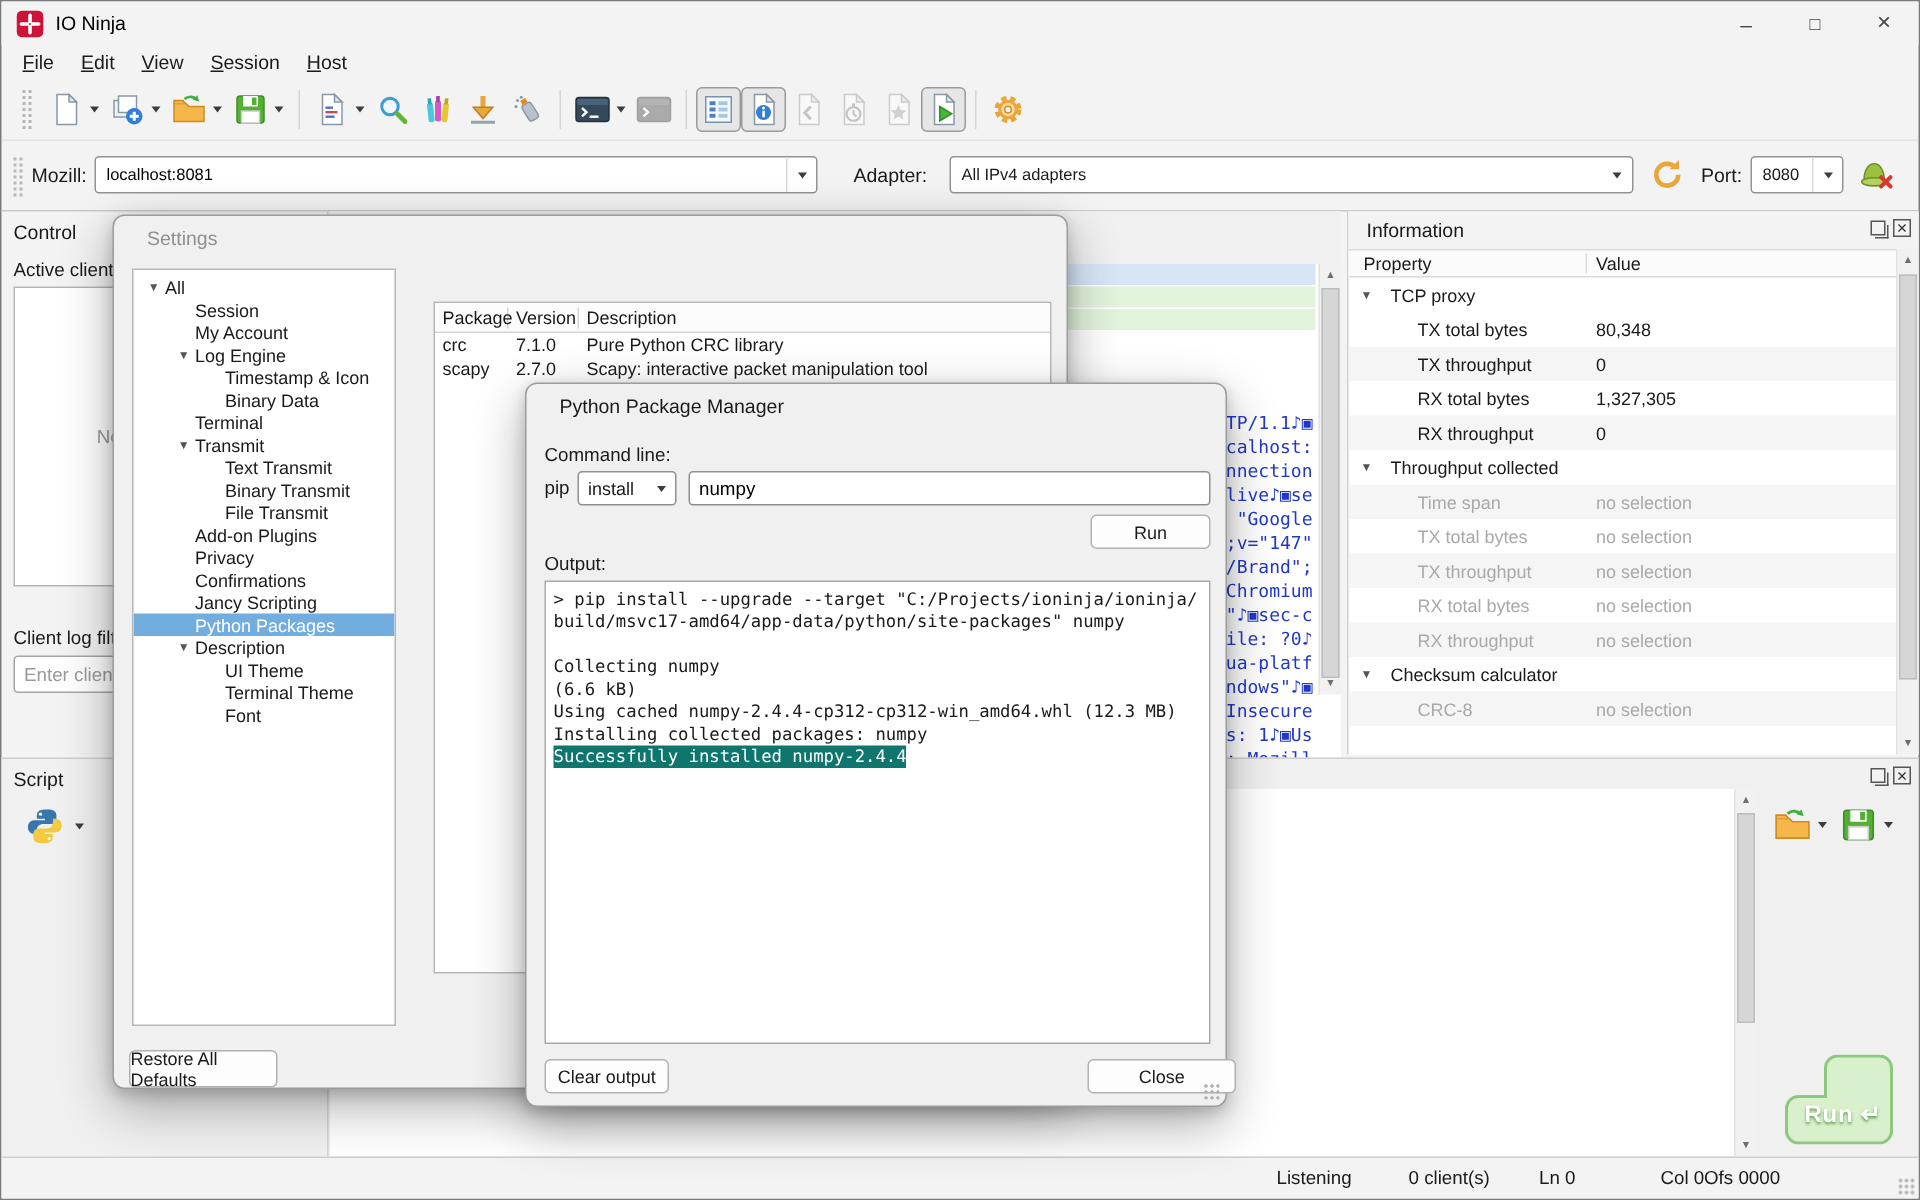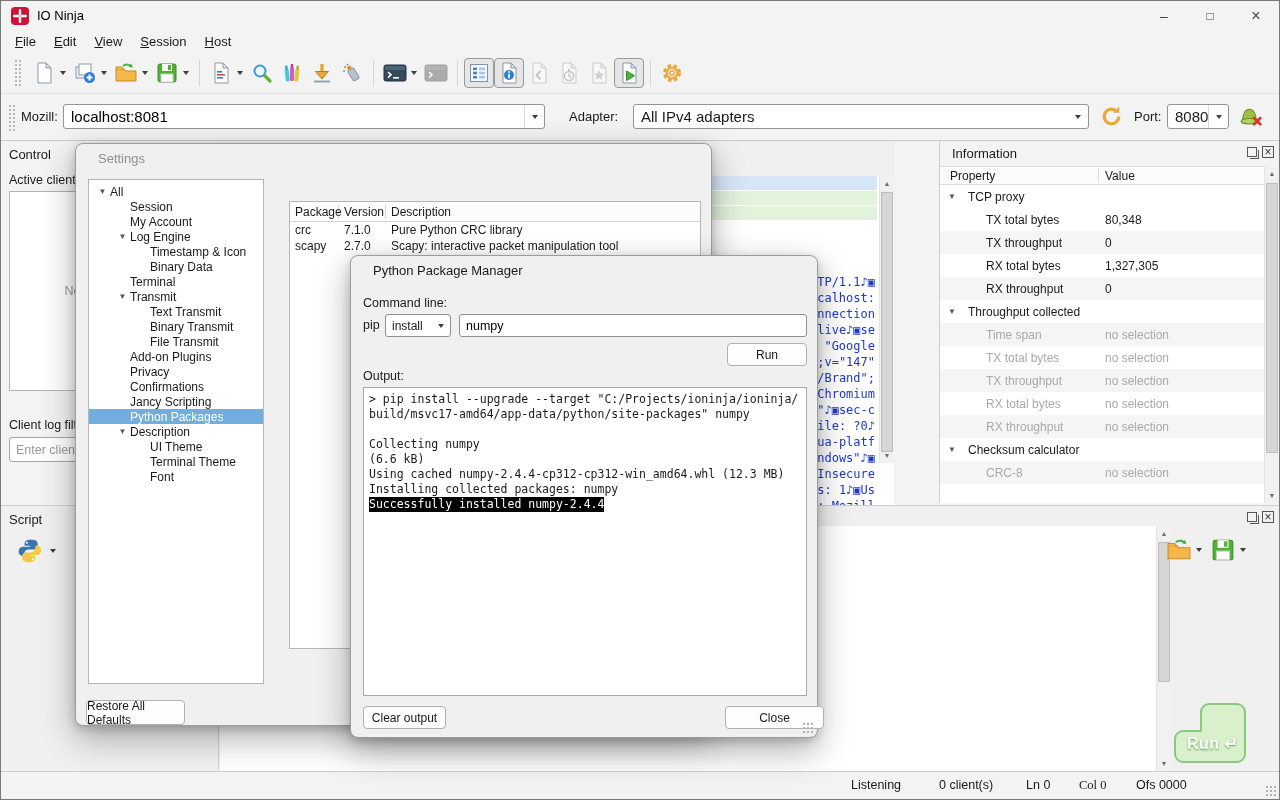--- a/index.html
+++ b/index.html
@@ -25,21 +25,21 @@
   .tbtn { width:30px; height:30px; display:flex; align-items:center; justify-content:center; border:1px solid transparent; border-radius:4px; flex:0 0 auto; }
   .tbtn.pressed { background:#e6e6e6; border-color:#9a9a9a; }
   .tbtn.disabled svg { opacity:.42; filter:grayscale(1); }
   .dd-caret { width:0; height:0; border-left:3.5px solid transparent; border-right:3.5px solid transparent; border-top:4px solid #3c3c3c; margin:0 4px 0 1px; flex:0 0 auto; }
   .tsep { width:1px; height:26px; background:#d5d5d5; margin:0 6px; flex:0 0 auto; }
 
   
   .addressbar { position:absolute; left:1px; top:95px; right:1px; height:46px; border-bottom:1px solid #c9c9c9; }
   .addressbar .grip { position:absolute; left:8px; top:10px; }
   .ab-label { position:absolute; top:14px; font-size:13px; }
-  .combo { position:absolute; top:9px; height:25px; background:#fff; border:1px solid #949494; border-radius:3px; display:flex; align-items:center; padding-left:7px; font-size:15px; }
+  .combo { position:absolute; top:9px; height:25px; background:#fff; border:1px solid #949494; border-radius:3px; display:flex; align-items:center; padding-left:7px; font-size:11px; }
   .combo .cz { position:absolute; right:0; top:0; bottom:0; width:20px; display:flex; align-items:center; justify-content:center; }
   .combo input { border:none; outline:none; font:inherit; width:100%; background:transparent; }
   .mini-icon { position:absolute; top:9px; width:25px; height:25px; }
 
   
   .main { position:absolute; left:1px; top:141px; right:1px; bottom:29px; }
 
   .control-pane { position:absolute; left:0; top:0; width:218px; bottom:268px; border-right:1px solid #d4d4d4; }
   .pane-title { font-size:13px; color:#1a1a1a; padding:6px 8px 4px 8px; }
   .ctl-label { position:absolute; left:8px; font-size:12.5px; }
@@ -56,21 +56,21 @@
   .band[data-kind="packet"] { background:#e2f3dc; }
   .log-lines { position:absolute; left:0; top:85px; right:19px; text-align:right; font-family:"DejaVu Sans Mono", monospace; font-size:12px; line-height:16px; color:#2038c8; white-space:pre; }
 
   
   .sb { position:absolute; background:#f1f1f1; border-left:1px solid #e3e3e3; width:15px; }
   .sb .arr { position:absolute; left:0; right:0; height:15px; display:flex; align-items:center; justify-content:center; font-size:7px; color:#6d6d6d; }
   .sb .arr.up { top:0; } .sb .arr.dn { bottom:0; }
   .sb .thumb { position:absolute; left:1px; right:1px; background:#d6d6d6; border:1px solid #bdbdbd; }
 
   
-  .info-pane { position:absolute; left:938px; top:0; right:0; height:362px; border-left:1px solid #cfcfcf; background:#fff; }
+  .info-pane { position:absolute; left:897px; top:0; right:0; height:362px; border-left:1px solid #cfcfcf; background:#fff; }
   .info-header { position:absolute; left:0; top:0; right:0; height:25px; background:#f3f3f3; display:flex; align-items:center; padding-left:12px; font-size:13px; }
   .pane-icons { position:absolute; right:5px; top:5px; display:flex; gap:5px; align-items:center; }
   .float-ic { width:10px; height:10px; border:1px solid #555; position:relative; background:#f3f3f3; }
   .float-ic::before { content:""; position:absolute; left:2px; top:2px; right:-3px; bottom:-3px; border:1px solid #555; border-left:none; border-top:none; }
   .close-ic { font-size:12px; color:#333; line-height:10px; border:1px solid #555; width:12px; height:12px; display:flex; align-items:center; justify-content:center; }
   .info-cols { position:absolute; left:0; top:25px; right:15px; height:19px; border-top:1px solid #dcdcdc; border-bottom:1px solid #dcdcdc; font-size:12px; background:#fbfbfb; }
   .info-cols .c1 { position:absolute; left:10px; top:2px; }
   .info-cols .c2 { position:absolute; left:165px; top:2px; }
   .info-cols .csep { position:absolute; left:158px; top:2px; bottom:2px; width:1px; background:#dcdcdc; }
   .info-rows { position:absolute; left:0; top:44px; right:15px; bottom:0; overflow:hidden; }
@@ -82,21 +82,21 @@
   .prop-row[data-kind="item"] .prop { margin-left:24px; }
   .prop-row .val { position:absolute; left:165px; }
   .prop-row[data-disabled="true"] .prop, .prop-row[data-disabled="true"] .val { color:#a9a9a9; }
 
   
   .script-pane { position:absolute; left:0; top:364px; right:0; bottom:0; border-top:1px solid #cfcfcf; background:#f0f0f0; }
   .script-gutter { position:absolute; left:0; top:0; width:218px; bottom:0; border-right:1px solid #d4d4d4; }
   .pyico { position:absolute; left:16px; top:32px; width:26px; height:26px; }
   .py-caret { position:absolute; left:48px; top:43px; }
   .editor { position:absolute; left:219px; top:20px; width:937px; bottom:0; background:#fff; }
-  .script-tools { position:absolute; right:16px; top:0; width:108px; bottom:0; }
+  .script-tools { position:absolute; right:0; top:0; width:108px; bottom:0; }
   .tool-ic { position:absolute; width:24px; height:24px; }
   .runbtn { position:absolute; right:16px; bottom:8px; width:74px; height:60px; }
   .runbtn .lbl { position:absolute; left:14px; bottom:10px; color:#fff; font-weight:bold; font-size:16px; text-shadow:0 1px 2px rgba(70,140,60,.85); letter-spacing:.5px; }
 
   
   .statusbar { position:absolute; left:1px; right:1px; bottom:1px; height:28px; background:#f3f3f3; border-top:1px solid #cfcfcf; font-size:12.5px; }
   .statusbar span { position:absolute; top:6px; }
   .grip-dots { position:absolute; right:2px; bottom:2px; width:12px; height:12px; background-image:radial-gradient(#b3b3b3 1px, transparent 1.3px); background-size:4px 4px; }
 
   
@@ -122,21 +122,21 @@
   .restore-btn { position:absolute; left:10px; top:556px; width:99px; height:25px; }
 
   .ppm-dlg { left:350px; top:255px; width:468px; height:483px; z-index:20; }
   .ppm-label { position:absolute; left:12px; font-size:12.5px; }
   .pip-lbl { position:absolute; left:12px; top:62px; font-size:12.5px; }
   .action-combo { position:absolute; left:34px; top:58px; width:66px; height:23px; background:#fff; border:1px solid #8f8f8f; border-radius:3px; font-size:12px; display:flex; align-items:center; padding-left:6px; }
   .pkg-input { position:absolute; left:108px; top:58px; width:348px; height:23px; border:1px solid #8f8f8f; border-radius:3px; font:inherit; font-size:12.5px; padding:0 6px; }
   .run-btn { position:absolute; left:376px; top:87px; width:80px; height:23px; }
   .output-box { position:absolute; left:12px; top:131px; width:444px; height:309px; background:#fff; border:1px solid #a8a8a8; padding:4px 5px; font-family:"DejaVu Sans Mono", monospace; font-size:11.5px; line-height:15px; overflow:hidden; }
   .out-line { min-height:15px; white-space:pre; }
-  .out-line[data-highlighted="true"] { background:#000000; color:#fff; width:max-content; }
+  .out-line[data-highlighted="true"] { background:#0f766e; color:#fff; width:max-content; }
   .clear-btn { position:absolute; left:12px; top:450px; width:83px; height:23px; }
   .close-btn { position:absolute; left:374px; top:450px; width:99px; height:23px; }
   .dlg-grip { position:absolute; right:4px; bottom:4px; width:11px; height:11px; background-image:radial-gradient(#b3b3b3 1px, transparent 1.3px); background-size:4px 4px; }
 
   svg { display:block; }
 </style>
 </head>
 <body>
 
 <div class="window">
@@ -553,21 +553,21 @@
           <span class="lbl">Run ↵</span>
         </div>
       </div>
     </div>
   </div>
 
   <div class="statusbar">
     <span style="left:850px;">Listening</span>
     <span style="left:938px;">0 client(s)</span>
     <span style="left:1025px;">Ln 0</span>
-    <span style="left:1078px;font-family:Liberation Serif, serif;">Col 0</span>
+    <span style="left:1106px;">Col 0</span>
     <span style="left:1135px;">Ofs 0000</span>
     <div class="grip-dots"></div>
   </div>
 
   <div class="dialog settings-dlg">
     <span class="dlg-title">Settings</span>
     <div class="tree">
 
     <div class="tree-item" data-depth="0" data-expandable="true">
           <span class="expander">▼</span>

